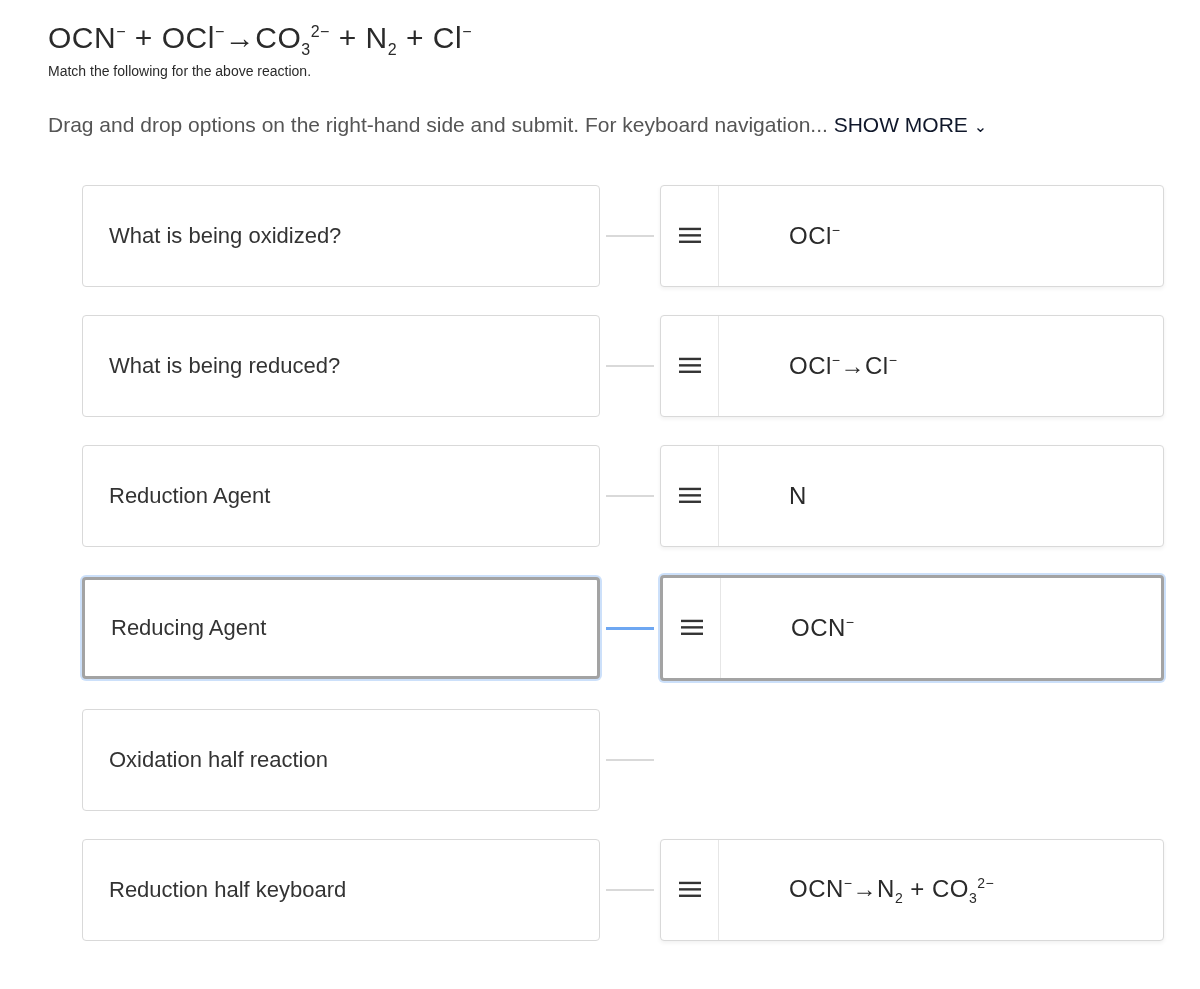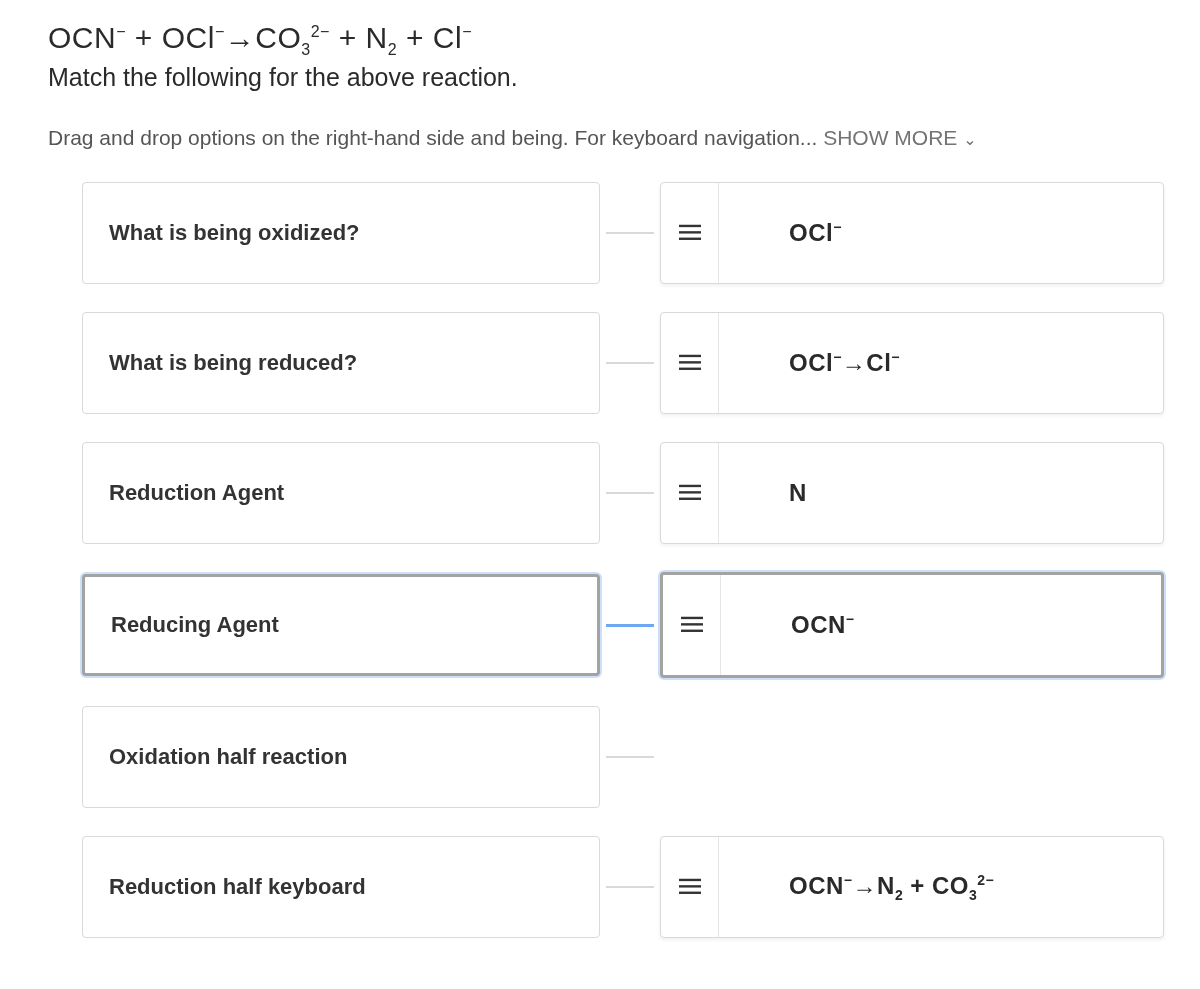--- a/index.html
+++ b/index.html
@@ -13,26 +13,26 @@
   }
   .wrap { padding: 15px 36px 24px 48px; }
   .reaction {
     font-size: 30px;
     letter-spacing: .5px;
     color: #2a2a2a;
     margin-top: 6px;
   }
   .reaction sup { font-size: 16px; vertical-align: super; position: relative; top: 0; }
   .reaction sub { font-size: 16px; vertical-align: sub; }
-  .subtitle { font-size: 25px; color: #2a2a2a; margin-top: 4px; }
+  .subtitle { font-size: 14px; color: #2a2a2a; margin-top: 4px; }
   .instructions { font-size: 21px; color: #555; margin-top: 34px; }
-  .show-more { color: #737373; font-weight: 500; cursor: pointer; }
+  .show-more { color: #0f172a; font-weight: 500; cursor: pointer; }
   .chev { font-size: 16px; vertical-align: middle; }
 
-  .grid { margin-top: 32px; font-weight: bold; }
+  .grid { margin-top: 48px; }
   .row {
     display: flex;
     align-items: center;
     margin-bottom: 28px;
     position: relative;
   }
   .prompt {
     width: 518px;
     min-height: 102px;
     border: 1.5px solid #d9d9d9;
@@ -91,21 +91,21 @@
   .row.selected .connector { background: #6ea7f2; height: 3px; }
 </style>
 </head>
 <body>
 
 <div class="wrap">
   <div class="reaction">OCN<sup>−</sup> + OCl<sup>−</sup>→CO<sub>3</sub><sup>2−</sup> + N<sub>2</sub> + Cl<sup>−</sup></div>
   <div class="subtitle">Match the following for the above reaction.</div>
 
   <div class="instructions">
-    <span>Drag and drop options on the right-hand side and being. For keyboard navigation... </span><span class="show-more"><span>SHOW MORE</span> <span class="chev">⌄</span></span>
+    <span>Drag and drop options on the right-hand side and submit. For keyboard navigation... </span><span class="show-more"><span>SHOW MORE</span> <span class="chev">⌄</span></span>
   </div>
 
   <div class="grid" id="grid">
       <div class="row">
         <div class="prompt">What is being oxidized?</div>
         <div class="connector"></div>
         <div class="answer">
           <div class="handle">
             <svg viewBox="0 0 24 18">
               <rect x="0" y="0" width="24" height="2.6" fill="#333"></rect>

